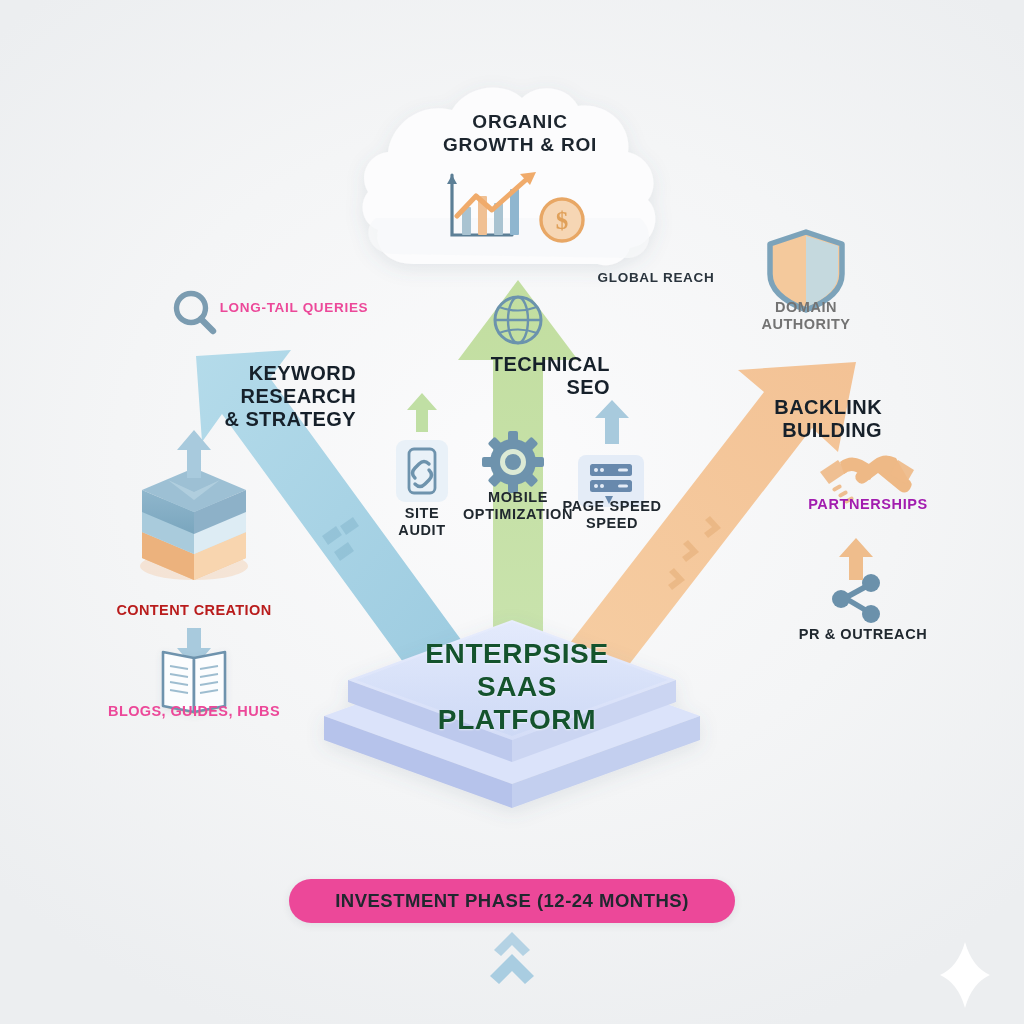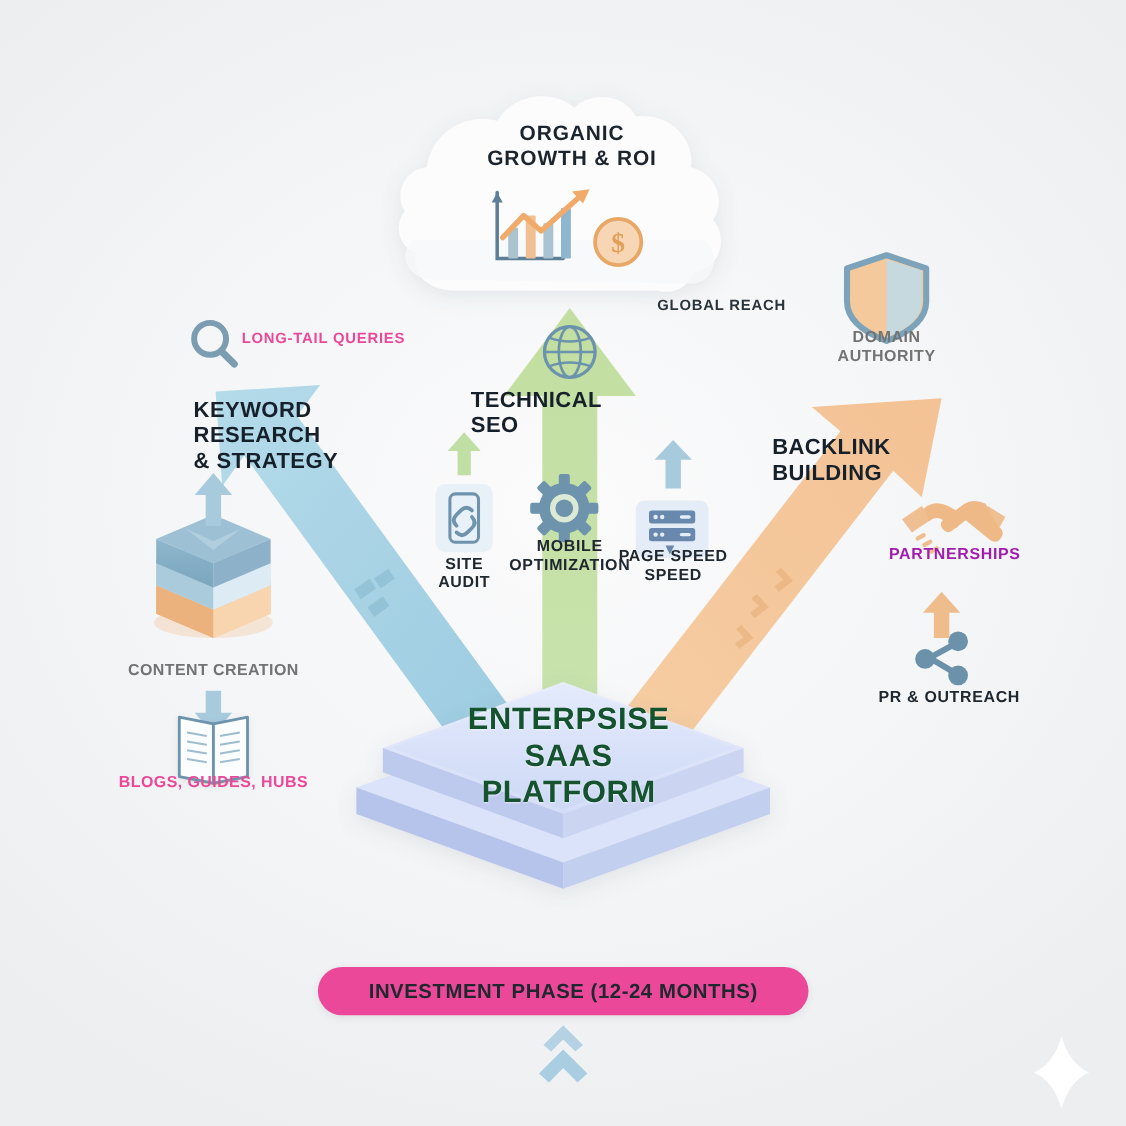--- a/index.html
+++ b/index.html
@@ -19,21 +19,21 @@
     letter-spacing:.6px;
     text-align:center;
     line-height:1.18;
     white-space:pre-line;
     user-select:none;
   }
   .arrow-title{
     position:absolute;
     color:#16202a;
     font-weight:bold;
-    text-align:left;
+    text-align:right;
     line-height:1.16;
     letter-spacing:.4px;
     white-space:pre-line;
   }
   
   .cloud-wrap{position:absolute;left:376px;top:88px;width:288px;height:180px;}
   .cloud-title{
     position:absolute;left:0;top:22px;width:288px;
     text-align:center;font-size:19px;font-weight:bold;color:#1c252e;
     letter-spacing:.8px;line-height:1.22;white-space:pre-line;
@@ -317,21 +317,21 @@
 
   <div class="arrow-title" style="left:428px;top:353px;width:182px;font-size:20px;">TECHNICAL
 SEO</div>
 
   <div class="lbl" style="left:726px;top:299px;width:160px;font-size:14.5px;color:#737373;letter-spacing:.5px;">DOMAIN
 AUTHORITY</div>
 
   <div class="arrow-title" style="left:702px;top:396px;width:180px;font-size:20px;">BACKLINK
 BUILDING</div>
 
-  <div class="lbl" style="left:104px;top:602px;width:180px;font-size:14.5px;color:#737373;letter-spacing:.4px;">CONTENT CREATION</div>
+  <div class="lbl" style="left:104px;top:602px;width:180px;font-size:14.5px;color:#b91c1c;letter-spacing:.4px;">CONTENT CREATION</div>
 
   <div class="lbl" style="left:104px;top:703px;width:180px;font-size:14.5px;color:#ec4899;letter-spacing:.4px;">BLOGS, GUIDES, HUBS</div>
 
   <div class="lbl" style="left:382px;top:505px;width:80px;font-size:14.5px;color:#20282f;">SITE
 AUDIT</div>
 
   <div class="lbl" style="left:452px;top:489px;width:132px;font-size:14.5px;color:#20282f;">MOBILE
 OPTIMIZATION</div>
 
   <div class="lbl" style="left:556px;top:498px;width:112px;font-size:14.5px;color:#20282f;">PAGE SPEED

